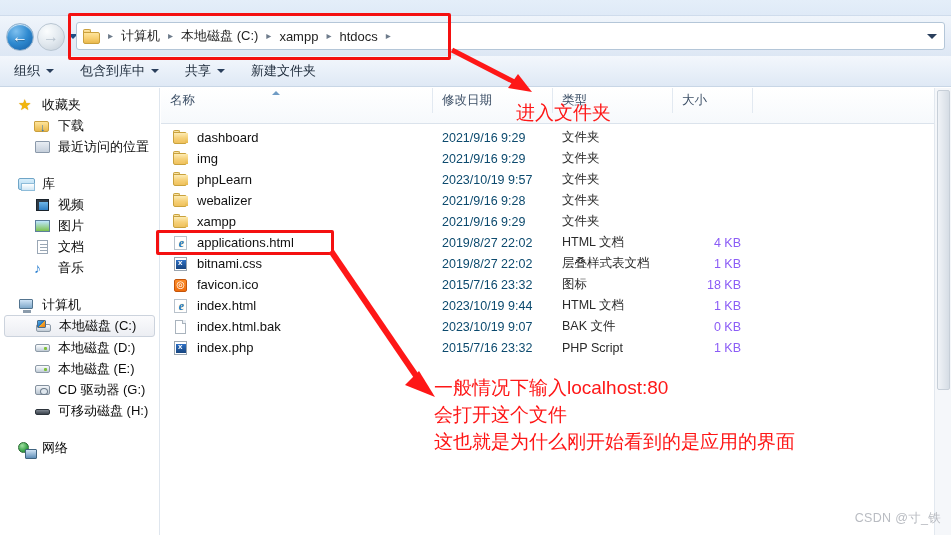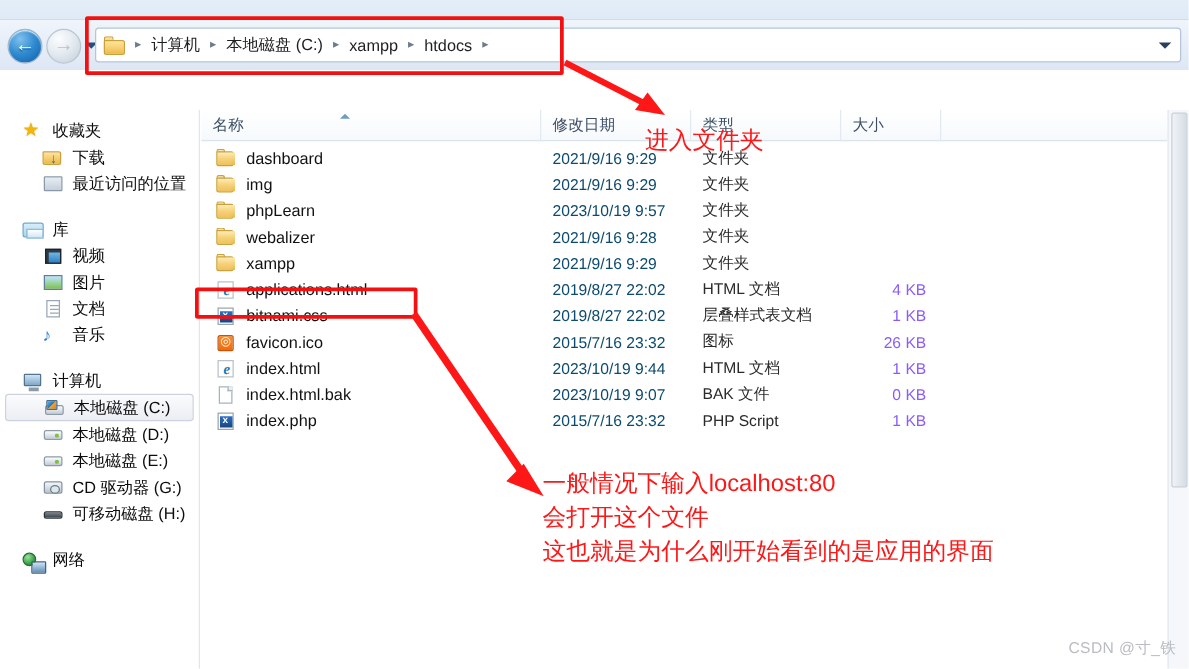--- a/index.html
+++ b/index.html
@@ -234,21 +234,21 @@
     border:1px solid #3f6party; border:1px solid #3f637f; border-radius:1px;
   }
 
   
   .filepane {
     position: absolute; left: 161px; top: 88px; right: 17px; bottom: 0;
     background: #ffffff;
     overflow: hidden;
   }
   .colhead {
-    position: relative; height: 25px;
+    position: relative; height: 36px;
     background: linear-gradient(to bottom, #ffffff 0%, #f6f9fc 100%);
     border-bottom: 1px solid #dbe3ec;
     display: flex;
   }
   .col {
     position: relative; height: 25px;
     display: flex; align-items: center;
     font-size: 12.5px; color: #3c4f66;
     padding-left: 9px;
     border-right: 1px solid #e2e9f1;
@@ -387,20 +387,37 @@
       <span class="crumb">本地磁盘 (C:)</span>
       <span class="crumb-sep">▸</span>
       <span class="crumb">xampp</span>
       <span class="crumb-sep">▸</span>
       <span class="crumb">htdocs</span>
       <span class="crumb-sep">▸</span>
     </div>
     <div class="addr-caret"></div>
   </div>
 
+  <div class="cmdbar">
+    <div class="cmd-item">
+      <span>组织</span>
+      <span class="cmd-caret"></span>
+    </div>
+    <div class="cmd-item">
+      <span>包含到库中</span>
+      <span class="cmd-caret"></span>
+    </div>
+    <div class="cmd-item">
+      <span>共享</span>
+      <span class="cmd-caret"></span>
+    </div>
+    <div class="cmd-item">
+      <span>新建文件夹</span>
+    </div>
+  </div>
 
   <div class="sidebar">
 
     <div class="tree-group">
       <div class="tree-row root">
         <span class="ticon ic-star">★</span>
         <span>收藏夹</span>
       </div>
       <div class="tree-row child">
         <span class="ticon ic-dl">
@@ -627,21 +644,21 @@
 
       <div class="frow">
         <div class="cell name">
           <span class="ficon">
               <span class="ic-favicon">◎</span>
             </span>
           <span>favicon.ico</span>
         </div>
         <div class="cell date">2015/7/16 23:32</div>
         <div class="cell type">图标</div>
-        <div class="cell size">26 KB</div>
+        <div class="cell size">18 KB</div>
       </div>
 
       <div class="frow">
         <div class="cell name">
           <span class="ficon">
               <span class="ic-ie">
                 <span class="e">e</span>
               </span>
             </span>
           <span>index.html</span>

